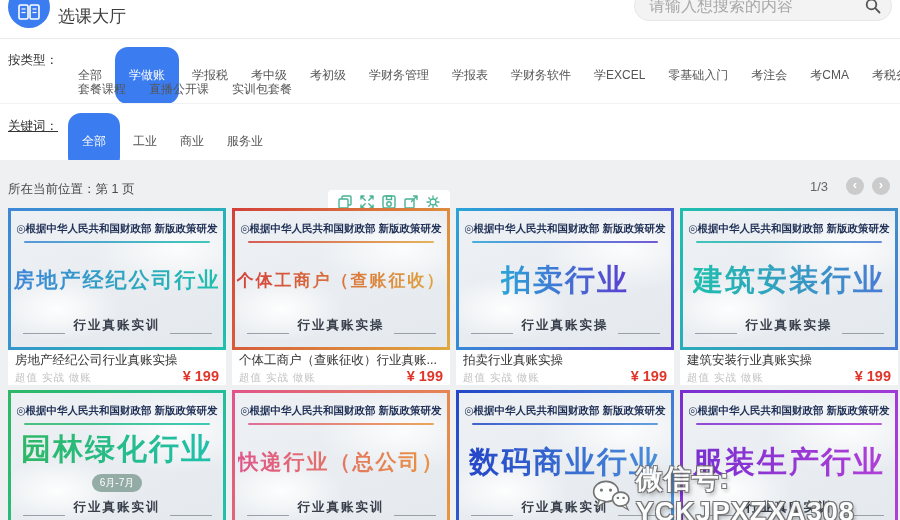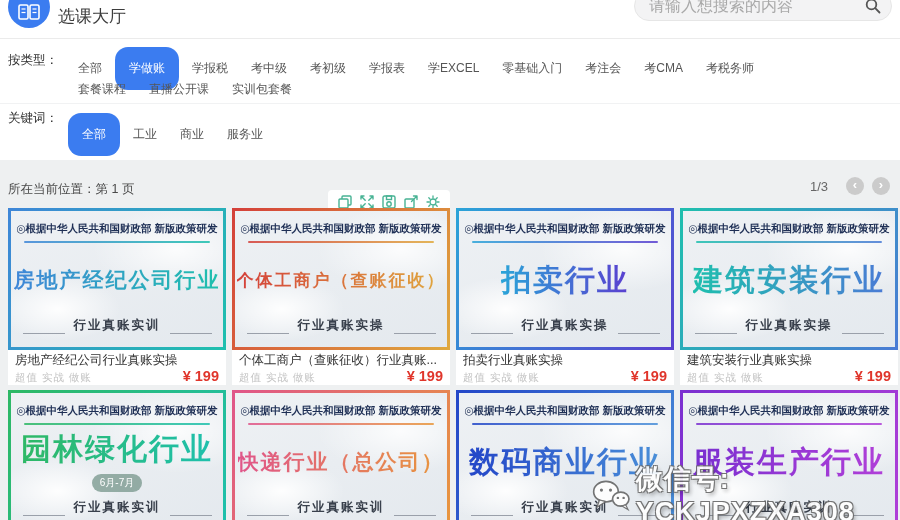--- a/index.html
+++ b/index.html
@@ -15,28 +15,28 @@
     background:#f3f3f4; border:1px solid #e6e6e6; border-radius:15px; display:flex; align-items:center; }
   .search-box input { flex:1; border:none; outline:none; background:transparent;
     font-size:16px; color:#666; padding:0 8px 0 14px; font-family:inherit; }
   .search-box input::placeholder { color:#a9a9a9; }
   .search-icon { margin-right:10px; display:flex; }
   .header-divider { position:absolute; left:0; top:38px; width:100%; height:1px; background:#ebebeb; }
 
   
   .filter-label { position:absolute; left:8px; font-size:12.5px; color:#333; }
   .lbl-type { top:52px; }
-  .lbl-keyword { top:110px; }
+  .lbl-keyword { top:118px;text-decoration:underline; }
   .pill-row { position:absolute; left:68px; display:flex; align-items:center; flex-wrap:nowrap; }
   .row-type1 { top:47px; width:846px; }
   .row-type2 { top:77px; }
   .row-keyword { top:113px; }
   .pill { font-size:12px; color:#555; padding:4px 10px; margin-right:3px;
     border-radius:13px; white-space:nowrap; cursor:pointer; }
-  .pill.active { background:#3b7cf0; color:#fff; padding:13px 14px; }
+  .pill.active { background:#3b7cf0; color:#fff; padding:20px 14px; }
   .filter-divider { position:absolute; left:0; top:103px; width:100%; height:1px; background:#f1f2f3; }
 
   
   .gray-panel { position:absolute; left:0; top:160px; width:100%; height:360px; background:#eef0f1; }
   .location-text { position:absolute; left:8px; top:181px; font-size:12.5px; color:#4a4a4a; }
   .tool-strip { position:absolute; left:328px; top:190px; width:122px; height:24px; background:#fff;
     border-radius:4px; display:flex; align-items:center; justify-content:space-around; padding:0 6px; }
   .tool-strip .ticon { display:flex; color:#48b394; cursor:pointer; }
   .pagination { position:absolute; right:10px; top:177px; display:flex; align-items:center; }
   .page-count { font-size:13px; color:#666; margin-right:10px; }
@@ -104,21 +104,23 @@
 </div>
 <div class="header-divider"></div>
 
 <div class="filter-label lbl-type">按类型：</div>
 <div class="pill-row row-type1">
     <span class="pill">全部</span>
     <span class="pill active">学做账</span>
     <span class="pill">学报税</span>
     <span class="pill">考中级</span>
     <span class="pill">考初级</span>
+    <span class="pill">学财务管理</span>
     <span class="pill">学报表</span>
+    <span class="pill">学财务软件</span>
     <span class="pill">学EXCEL</span>
     <span class="pill">零基础入门</span>
     <span class="pill">考注会</span>
     <span class="pill">考CMA</span>
     <span class="pill">考税务师</span>
   </div>
 <div class="pill-row row-type2">
     <span class="pill">套餐课程</span>
     <span class="pill">直播公开课</span>
     <span class="pill">实训包套餐</span>

